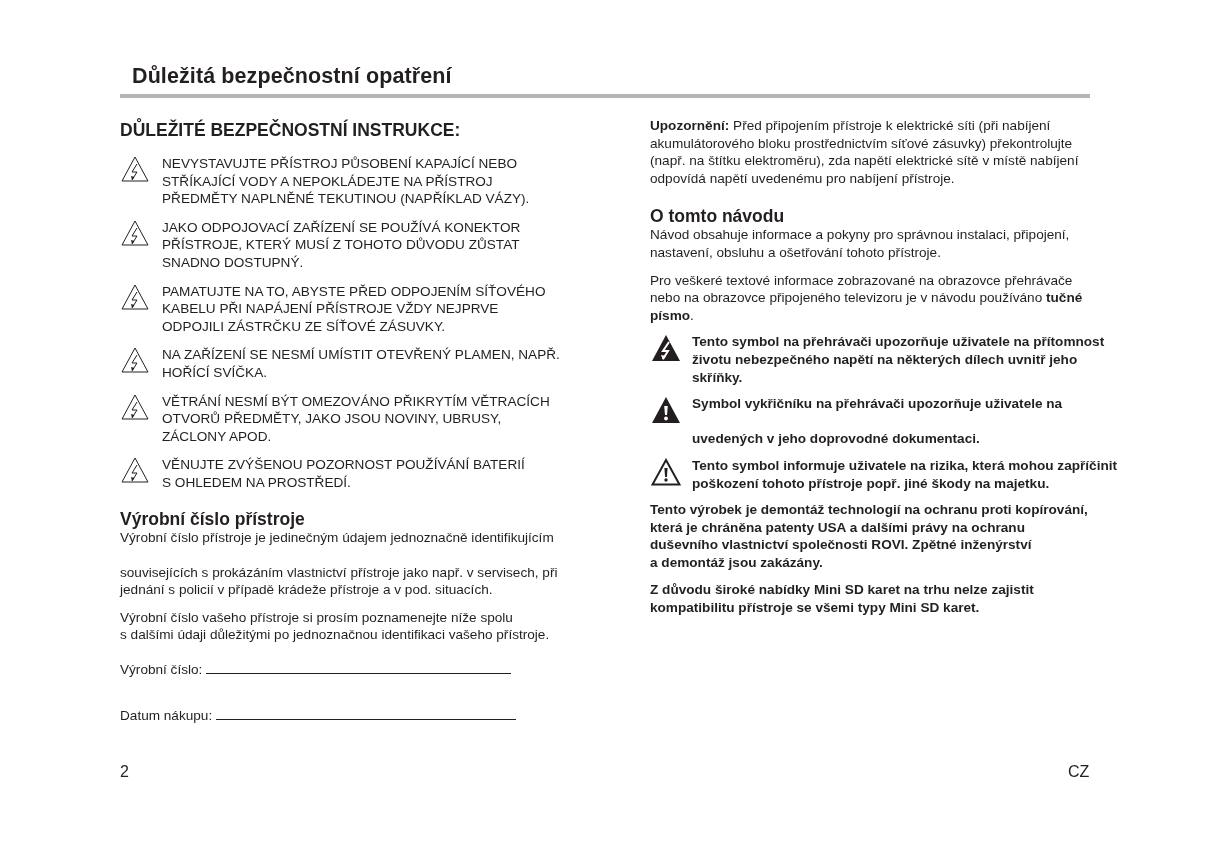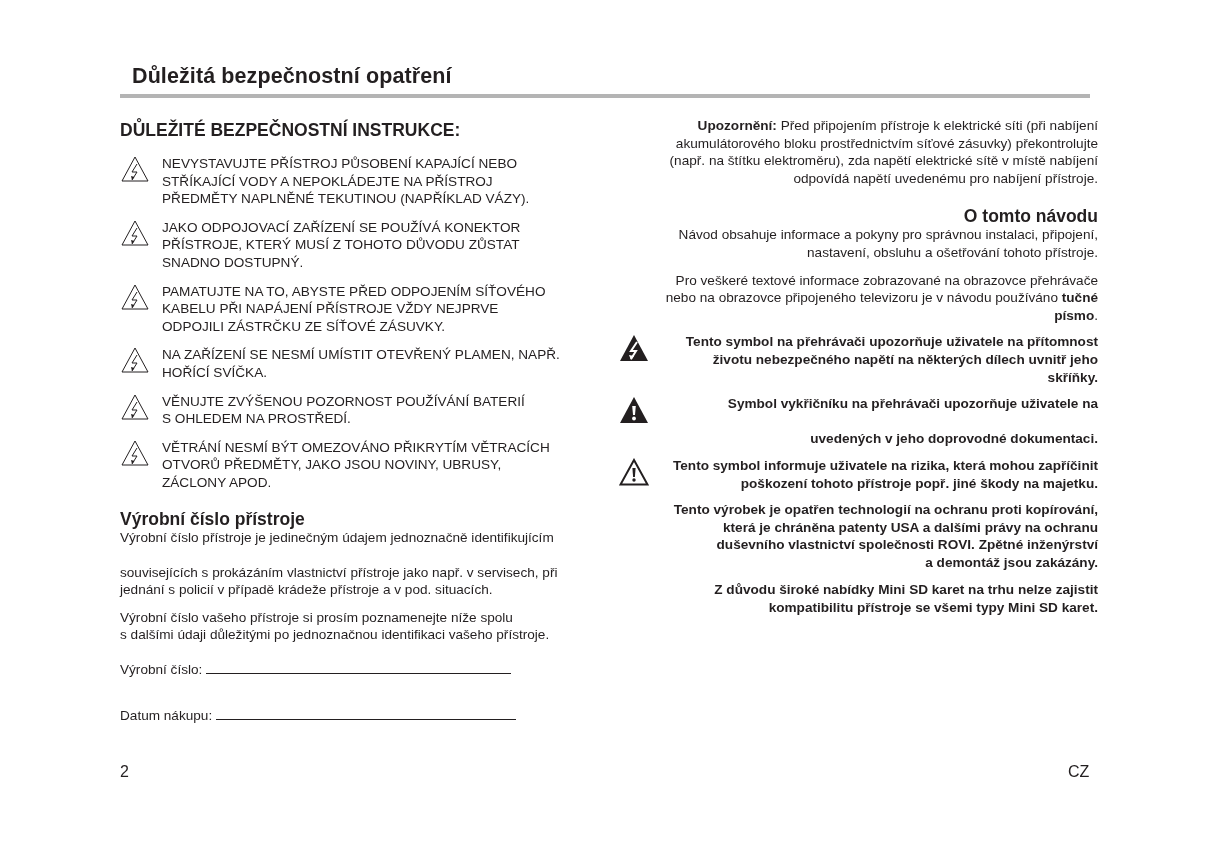--- a/index.html
+++ b/index.html
@@ -3,21 +3,21 @@
 <meta charset="utf-8">
 <style>
   html, body { margin: 0; padding: 0; background: #ffffff; }
   body { width: 1210px; height: 855px; position: relative; overflow: hidden;
          font-family: "Liberation Sans", sans-serif; color: #231f20; }
   .page-title { position: absolute; left: 132px; top: 64px; font-size: 21.5px; font-weight: bold; margin: 0; letter-spacing: 0.1px; }
   .title-rule { position: absolute; left: 120px; top: 94px; width: 970px; height: 4px; background: #b4b4b4; }
 
   .col { position: absolute; top: 110px; font-size: 13.6px; line-height: 17.6px; }
   .col-left { left: 120px; width: 480px; }
-  .col-right { left: 618px; width: 480px; text-align: right; }
+  .col-right { left: 650px; width: 480px; }
 
   .section-heading-caps { font-size: 17.5px; font-weight: bold; margin: 9px 0 14px 0; line-height: 22px; }
   .warn-item { position: relative; padding-left: 42px; margin-bottom: 11px; text-transform: none; }
   .warn-icon { position: absolute; left: 0px; top: 0px; width: 30px; height: 28px; }
   .section-heading { font-size: 17.5px; font-weight: bold; line-height: 19px; margin: 0; }
   p { margin: 0; }
   .para-gap { margin-top: 10px; }
   .field-line { margin-top: 17px; white-space: nowrap; }
   .field-line .underline { display: inline-block; width: 305px; border-bottom: 1px solid #231f20; height: 11px; vertical-align: baseline; margin-left: 4px; }
   .field-line.date .underline { width: 300px; }
@@ -56,26 +56,26 @@
           </svg></span><span>PAMATUJTE NA TO, ABYSTE PŘED ODPOJENÍM SÍŤOVÉHO</span><br><span>KABELU PŘI NAPÁJENÍ PŘÍSTROJE VŽDY NEJPRVE</span><br><span>ODPOJILI ZÁSTRČKU ZE SÍŤOVÉ ZÁSUVKY.</span></div>
       <div class="warn-item"><span class="warn-icon"><svg viewBox="0 0 30 28" width="30" height="28">
             <polygon points="15,2 28,26 2,26" fill="none" stroke="#231f20" stroke-width="1"></polygon>
             <polyline points="17,9 12,17 17,17 12,25" fill="none" stroke="#231f20" stroke-width="1"></polyline>
             <polygon points="11,21 12,25 14.5,22" fill="#231f20"></polygon>
           </svg></span><span>NA ZAŘÍZENÍ SE NESMÍ UMÍSTIT OTEVŘENÝ PLAMEN, NAPŘ.</span><br><span>HOŘÍCÍ SVÍČKA.</span></div>
       <div class="warn-item"><span class="warn-icon"><svg viewBox="0 0 30 28" width="30" height="28">
             <polygon points="15,2 28,26 2,26" fill="none" stroke="#231f20" stroke-width="1"></polygon>
             <polyline points="17,9 12,17 17,17 12,25" fill="none" stroke="#231f20" stroke-width="1"></polyline>
             <polygon points="11,21 12,25 14.5,22" fill="#231f20"></polygon>
-          </svg></span><span>VĚNUJTE ZVÝŠENOU POZORNOST POUŽÍVÁNÍ BATERIÍ</span><br><span>S OHLEDEM NA PROSTŘEDÍ.</span></div>
+          </svg></span><span>VĚTRÁNÍ NESMÍ BÝT OMEZOVÁNO PŘIKRYTÍM VĚTRACÍCH</span><br><span>OTVORŮ PŘEDMĚTY, JAKO JSOU NOVINY, UBRUSY,</span><br><span>ZÁCLONY APOD.</span></div>
       <div class="warn-item"><span class="warn-icon"><svg viewBox="0 0 30 28" width="30" height="28">
             <polygon points="15,2 28,26 2,26" fill="none" stroke="#231f20" stroke-width="1"></polygon>
             <polyline points="17,9 12,17 17,17 12,25" fill="none" stroke="#231f20" stroke-width="1"></polyline>
             <polygon points="11,21 12,25 14.5,22" fill="#231f20"></polygon>
-          </svg></span><span>VĚTRÁNÍ NESMÍ BÝT OMEZOVÁNO PŘIKRYTÍM VĚTRACÍCH</span><br><span>OTVORŮ PŘEDMĚTY, JAKO JSOU NOVINY, UBRUSY,</span><br><span>ZÁCLONY APOD.</span></div>
+          </svg></span><span>VĚNUJTE ZVÝŠENOU POZORNOST POUŽÍVÁNÍ BATERIÍ</span><br><span>S OHLEDEM NA PROSTŘEDÍ.</span></div>
     </div>
 
   <div class="section-heading" style="margin-top:18px">Výrobní číslo přístroje</div>
   <p>
     <span>Výrobní číslo přístroje je jedinečným údajem jednoznačně identifikujícím</span><br>
     <br>
     <span>souvisejících s prokázáním vlastnictví přístroje jako např. v servisech, při</span><br>
     <span>jednání s policií v případě krádeže přístroje a v pod. situacích.</span>
   </p>
   <p class="para-gap">
@@ -122,21 +122,21 @@
             <circle cx="15" cy="22.5" r="1.9" fill="#ffffff"></circle>
           </svg></span><span>Symbol vykřičníku na přehrávači upozorňuje uživatele na</span><br><br><span>uvedených v jeho doprovodné dokumentaci.</span></div>
       <div class="sym-item"><span class="sym-icon"><svg viewBox="0 0 30 28" width="30" height="28">
             <polygon points="15,2 28.5,26.5 1.5,26.5" fill="none" stroke="#231f20" stroke-width="2"></polygon>
             <path d="M13.4,10 h3.2 l-0.7,9 h-1.8 z" fill="#231f20"></path>
             <circle cx="15" cy="22" r="1.7" fill="#231f20"></circle>
           </svg></span><span>Tento symbol informuje uživatele na rizika, která mohou zapříčinit</span><br><span>poškození tohoto přístroje popř. jiné škody na majetku.</span></div>
     </div>
 
   <p class="bold-para" style="margin-top:9px">
-    <span>Tento výrobek je opatřen technologií na ochranu proti kopírování,</span><br>
+    <span>Tento výrobek je demontáž technologií na ochranu proti kopírování,</span><br>
     <span>která je chráněna patenty USA a dalšími právy na ochranu</span><br>
     <span>duševního vlastnictví společnosti ROVI. Zpětné inženýrství</span><br>
     <span>a demontáž jsou zakázány.</span>
   </p>
   <p class="bold-para para-gap">
     <span>Z důvodu široké nabídky Mini SD karet na trhu nelze zajistit</span><br>
     <span>kompatibilitu přístroje se všemi typy Mini SD karet.</span>
   </p>
 </div>
 

